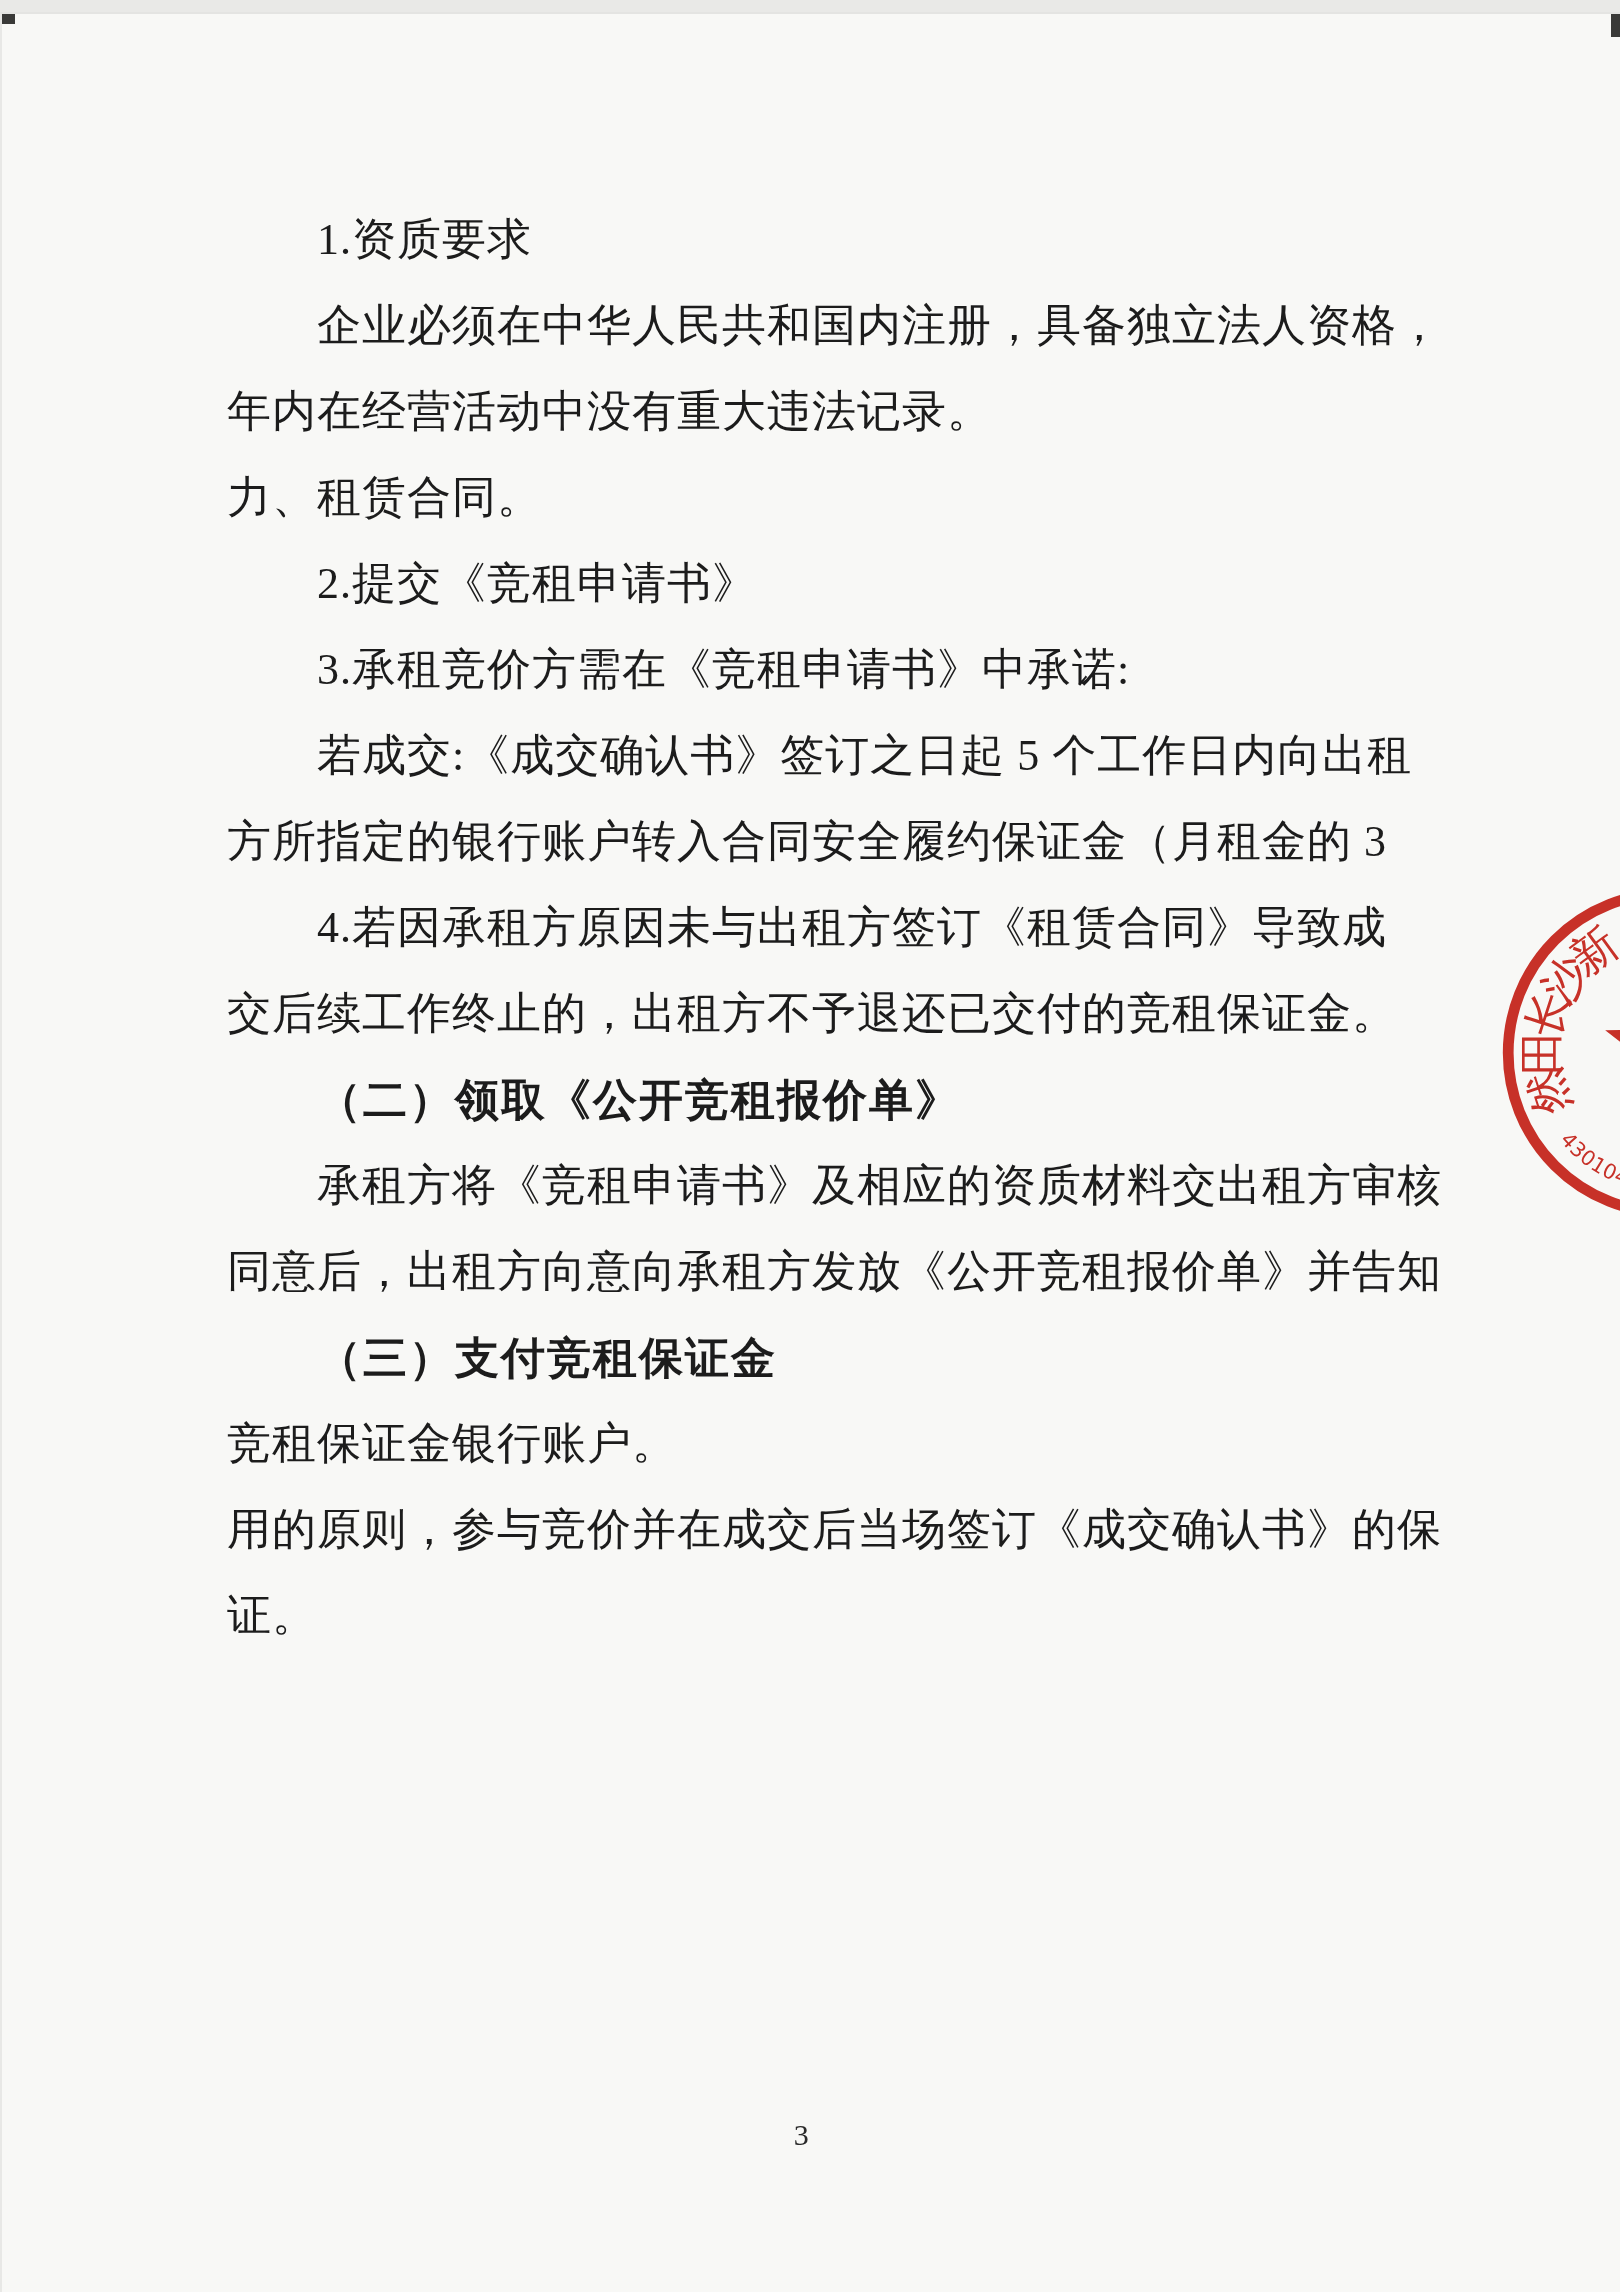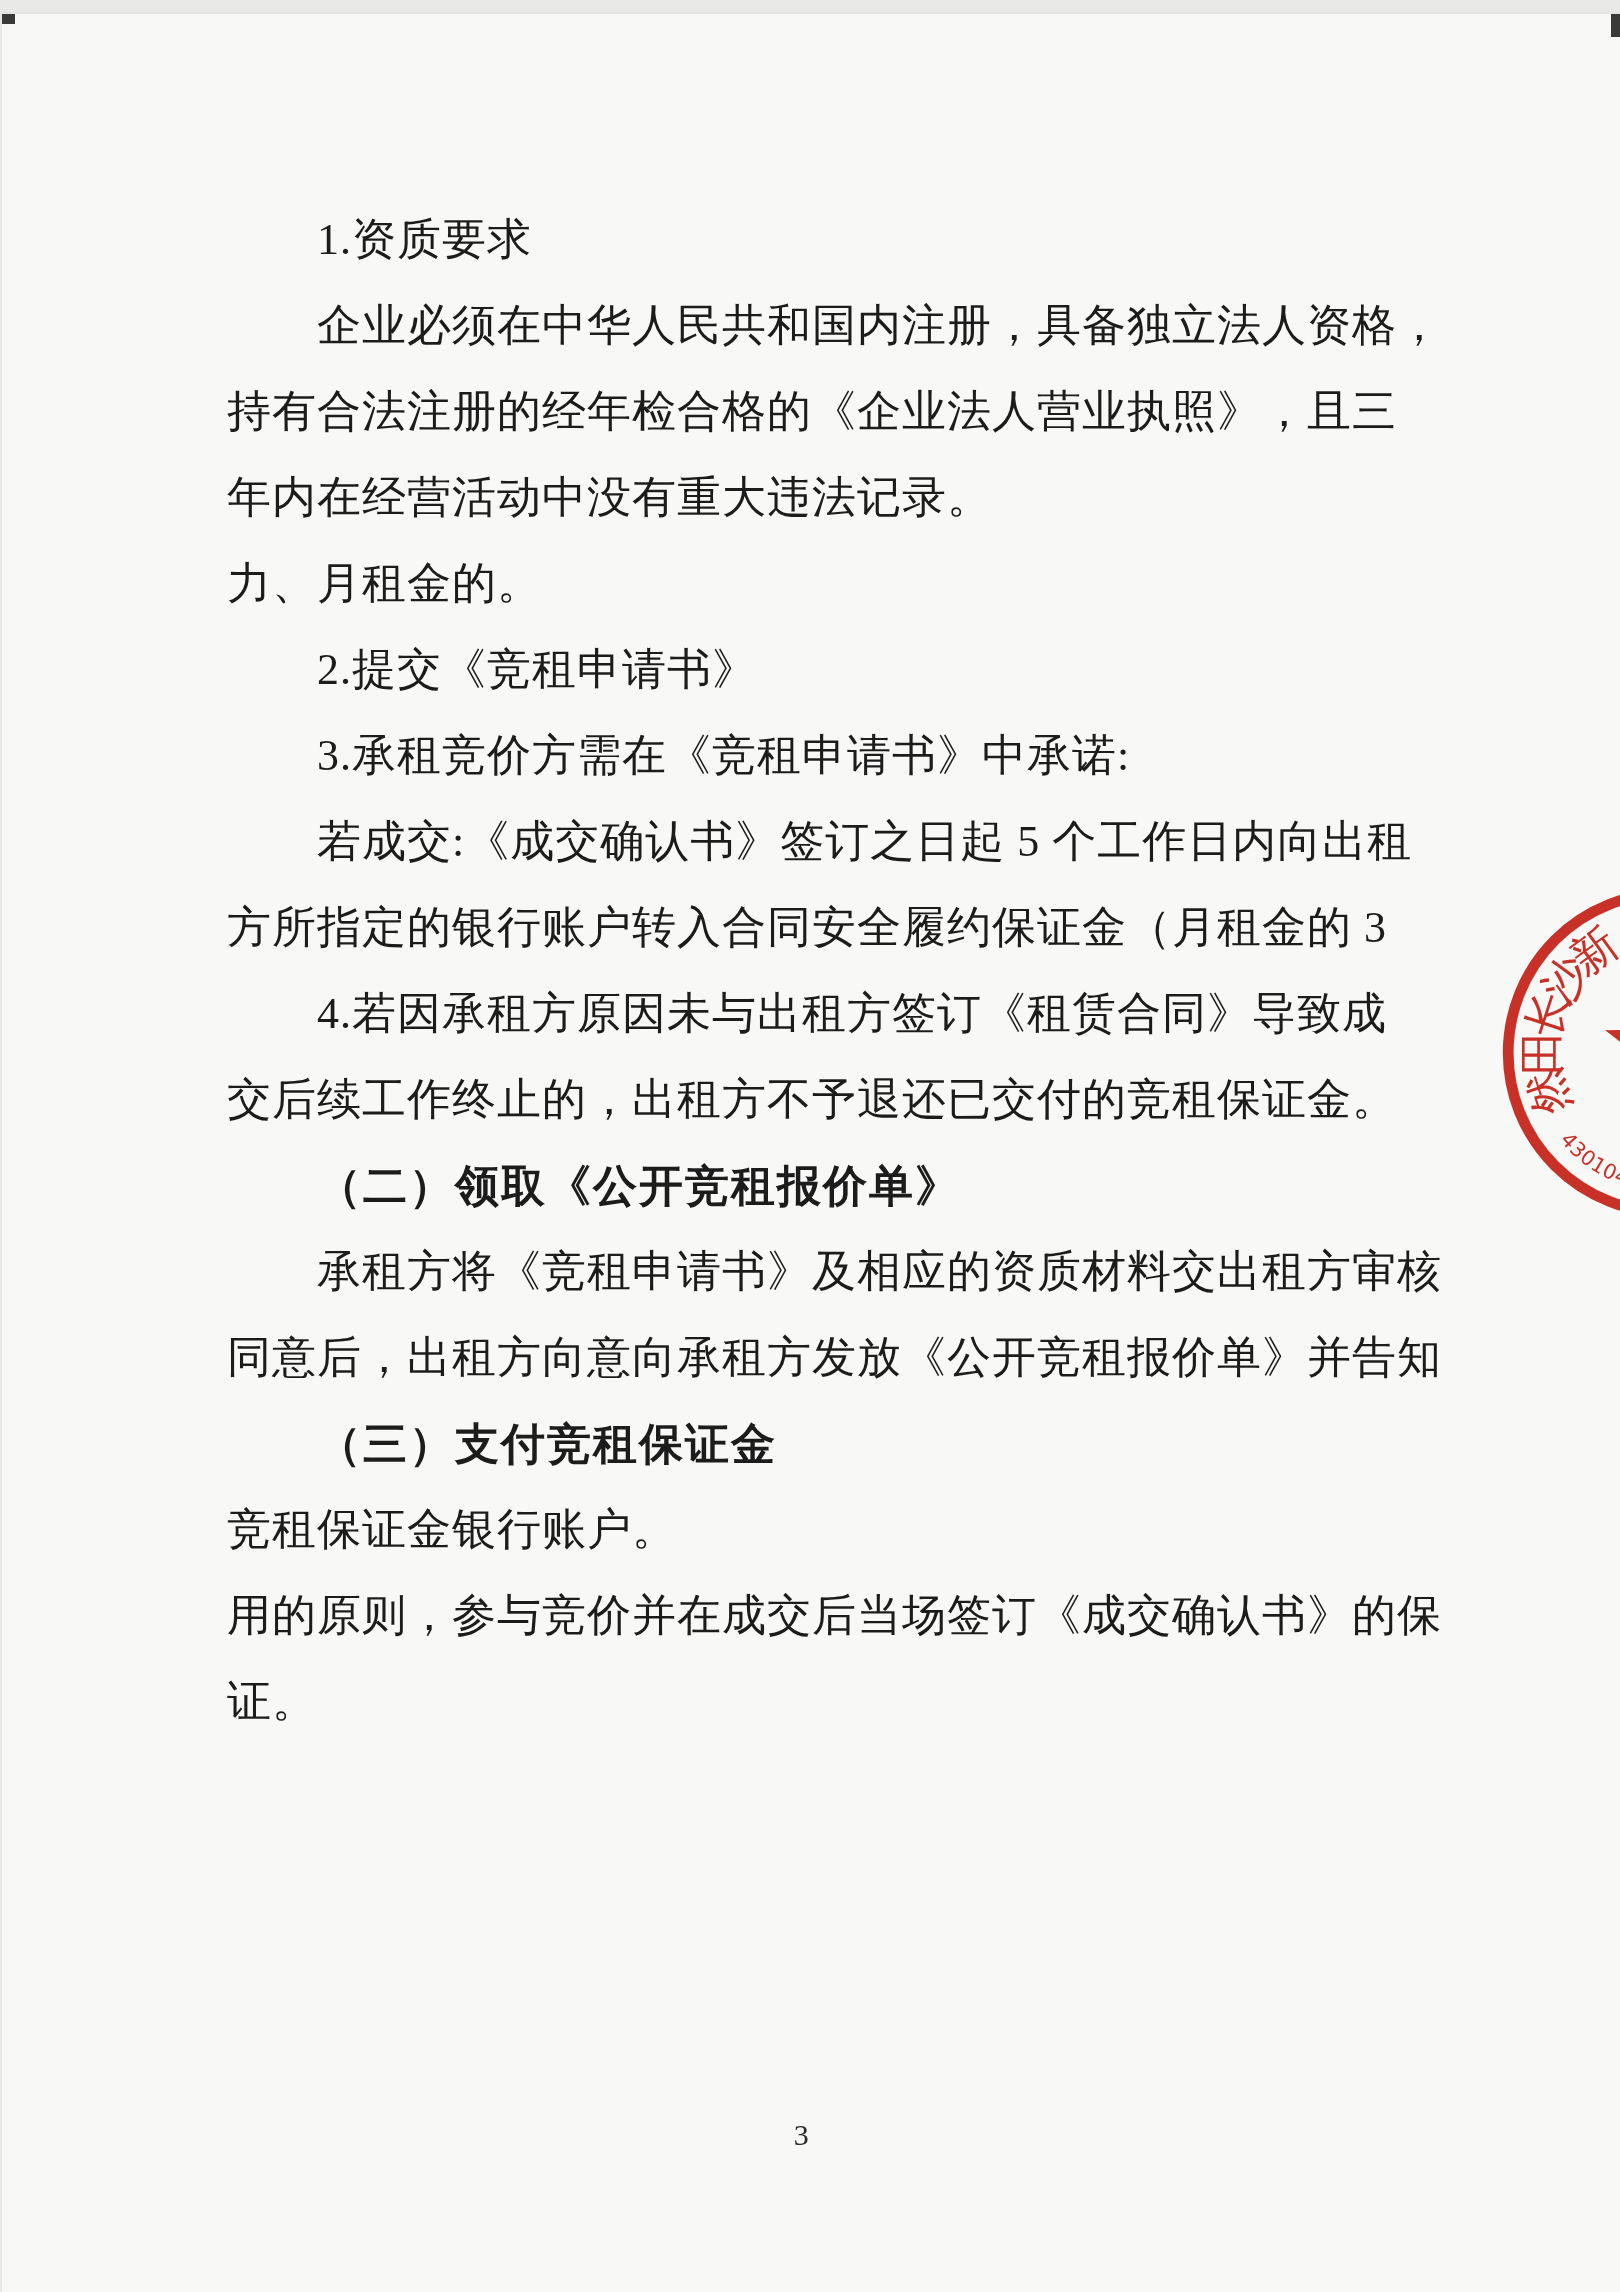--- a/index.html
+++ b/index.html
@@ -54,23 +54,22 @@
 <body>
 
 <div class="page">
 
   <div class="corner-mark tl"></div>
   <div class="corner-mark tr"></div>
 
   <div class="content">
     <div class="line indent">1.资质要求</div>
     <div class="line indent">企业必须在中华人民共和国内注册，具备独立法人资格，</div>
-    <div class="line">持有合法注册的经年检合格的《企业法人营业执照》，且三</div>
     <div class="line">年内在经营活动中没有重大违法记录。</div>
-    <div class="line">力、月租金的。</div>
+    <div class="line">力、租赁合同。</div>
     <div class="line indent">2.提交《竞租申请书》</div>
     <div class="line indent">3.承租竞价方需在《竞租申请书》中承诺:</div>
     <div class="line indent">若成交:《成交确认书》签订之日起 5 个工作日内向出租</div>
     <div class="line">方所指定的银行账户转入合同安全履约保证金（月租金的 3</div>
     <div class="line indent">4.若因承租方原因未与出租方签订《租赁合同》导致成</div>
     <div class="line">交后续工作终止的，出租方不予退还已交付的竞租保证金。</div>
     <div class="line indent bold">（二）领取《公开竞租报价单》</div>
     <div class="line indent">承租方将《竞租申请书》及相应的资质材料交出租方审核</div>
     <div class="line">同意后，出租方向意向承租方发放《公开竞租报价单》并告知</div>
     <div class="line indent bold">（三）支付竞租保证金</div>

